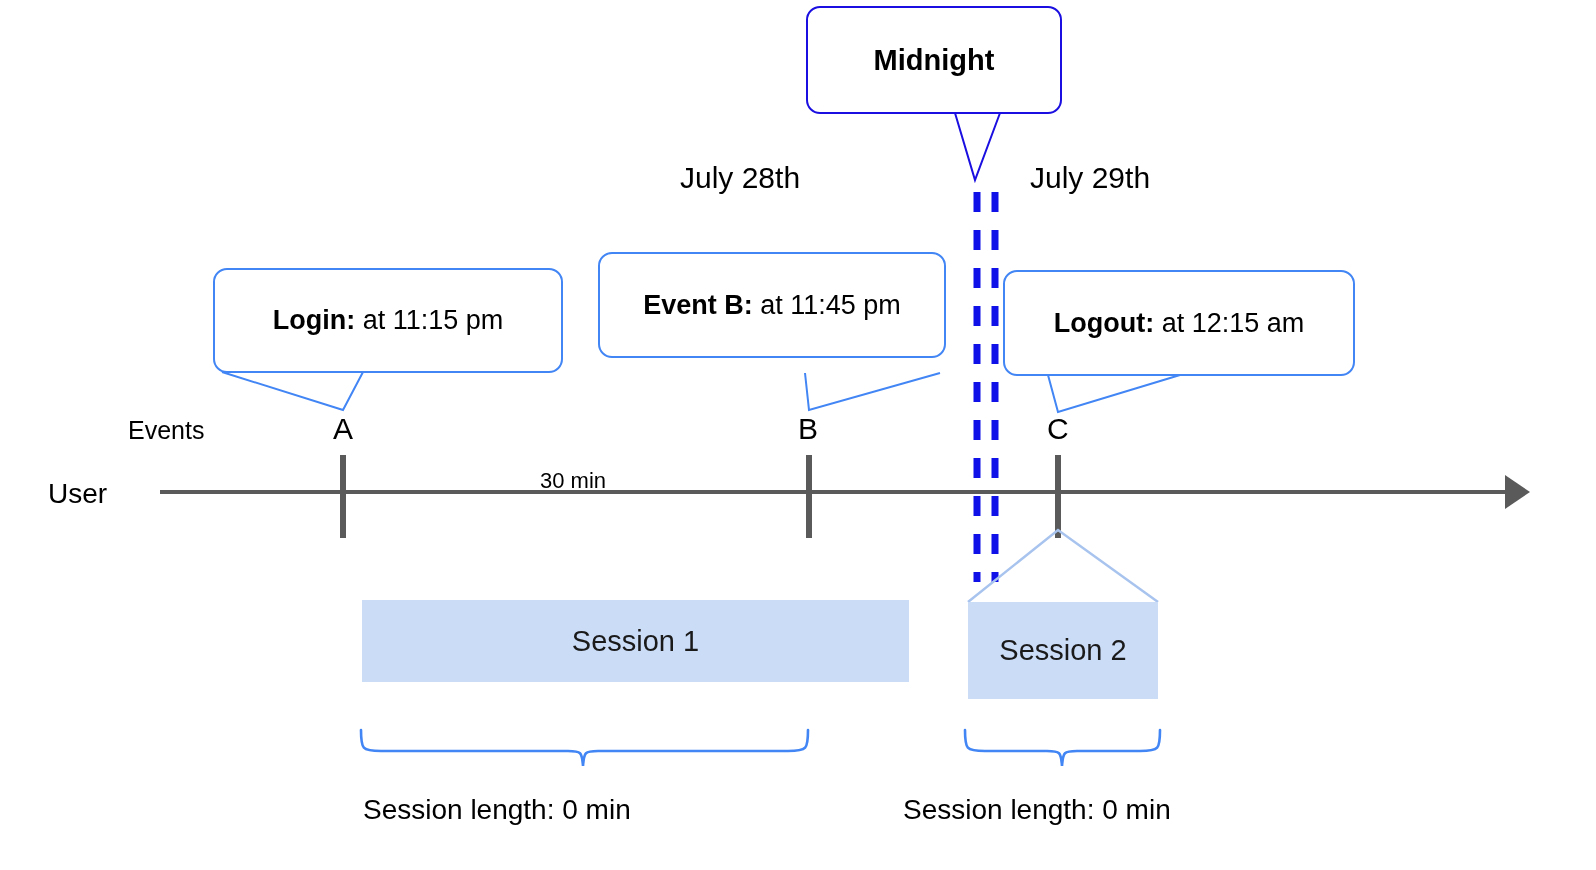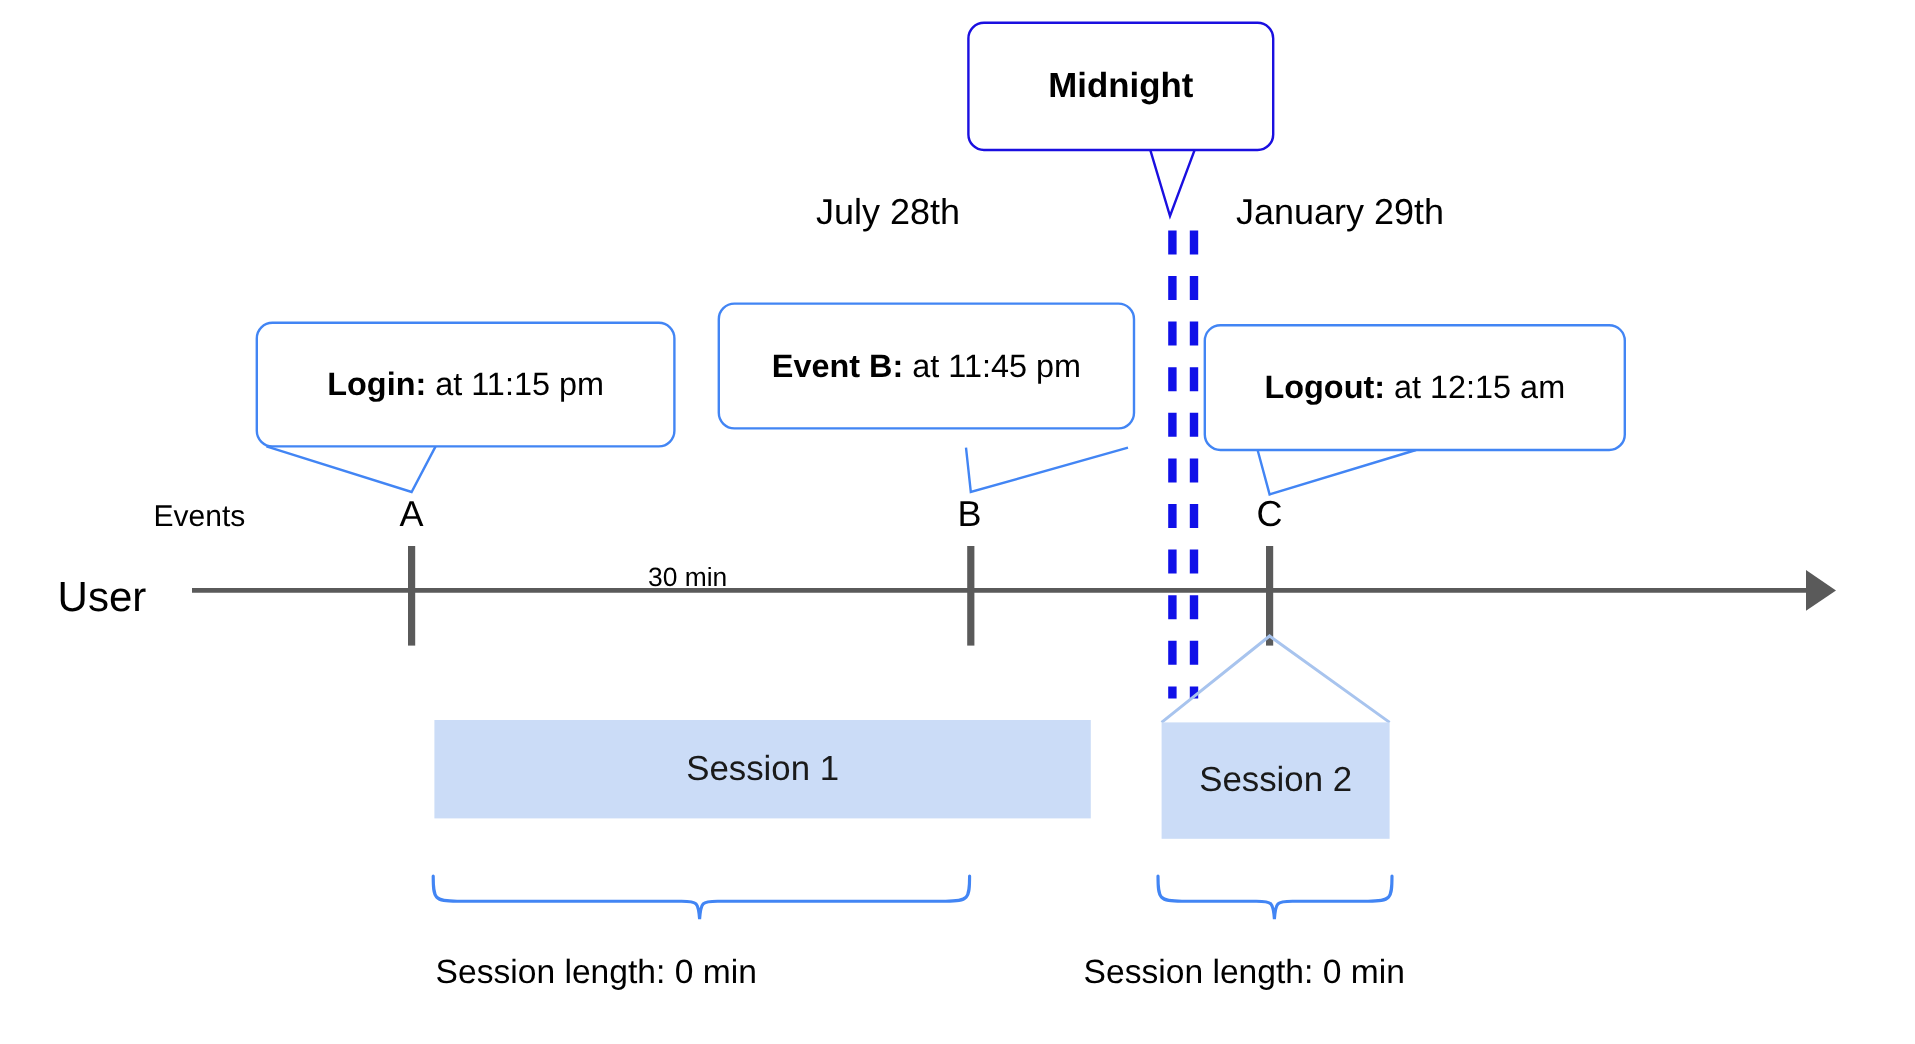--- a/index.html
+++ b/index.html
@@ -40,21 +40,20 @@
     border: 2px solid #4285F4;
     border-radius: 14px;
     background: #ffffff;
     display: flex;
     align-items: center;
     justify-content: center;
   }
   .callout.midnight {
     border-color: #1A0FE0;
     border-width: 2px;
-    margin-top: 12px;
   }
   .callout-text {
     font-size: 27px;
     color: #000000;
     white-space: nowrap;
   }
   .callout-text b {
     font-weight: bold;
   }
   .callout-text .rest {
@@ -73,21 +72,21 @@
     display: flex;
     align-items: center;
     justify-content: center;
   }
   .session-label {
     font-size: 29px;
     color: #1a1a1a;
   }
 
   
-  .lbl-user   { font-size: 35px; left: 48px;  top: 480px; }
+  .lbl-user   { font-size: 28px; left: 48px;  top: 480px; }
   .lbl-events { font-size: 25px; left: 128px; top: 418px; }
   .lbl-30min  { font-size: 22px; left: 540px; top: 448px; margin-top: 22px; }
   .lbl-date   { font-size: 30px; top: 163px; }
   .lbl-date.d1 { left: 680px; }
   .lbl-date.d2 { left: 1030px; }
   .tick-label { font-size: 30px; top: 414px; }
   .lbl-slen   { font-size: 28px; top: 796px; }
 </style>
 </head>
 <body>
@@ -131,21 +130,21 @@
              C 1063 752, 1064 751, 1077 751
              L 1140 751
              C 1159 751, 1160 749, 1160 730" fill="none" stroke="#4285F4" stroke-width="2.6" stroke-linecap="round"></path>
   </svg>
 
   <div class="callout midnight" style="left:806px; top:6px; width:256px; height:108px;">
     <span class="midnight-text">Midnight</span>
   </div>
 
   <div class="txt lbl-date d1">July 28th</div>
-  <div class="txt lbl-date d2">January 29th</div>
+  <div class="txt lbl-date d2">July 29th</div>
 
   <div class="callout" style="left:213px; top:268px; width:350px; height:105px;">
     <span class="callout-text">
       <b>Login:</b><span class="rest"> at 11:15 pm</span>
     </span>
   </div>
 
   <div class="callout" style="left:598px; top:252px; width:348px; height:106px;">
     <span class="callout-text">
       <b>Event B:</b><span class="rest"> at 11:45 pm</span>

